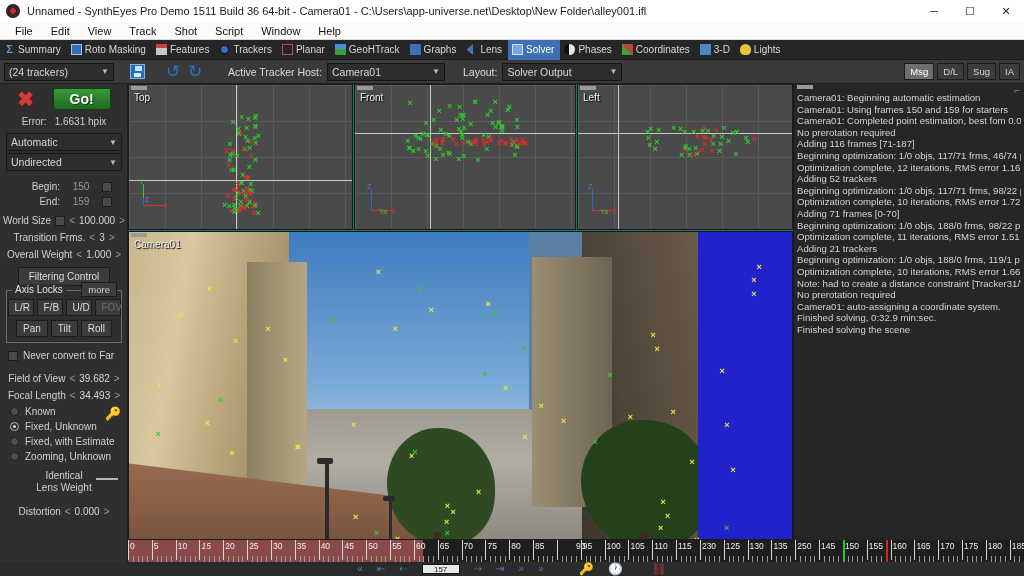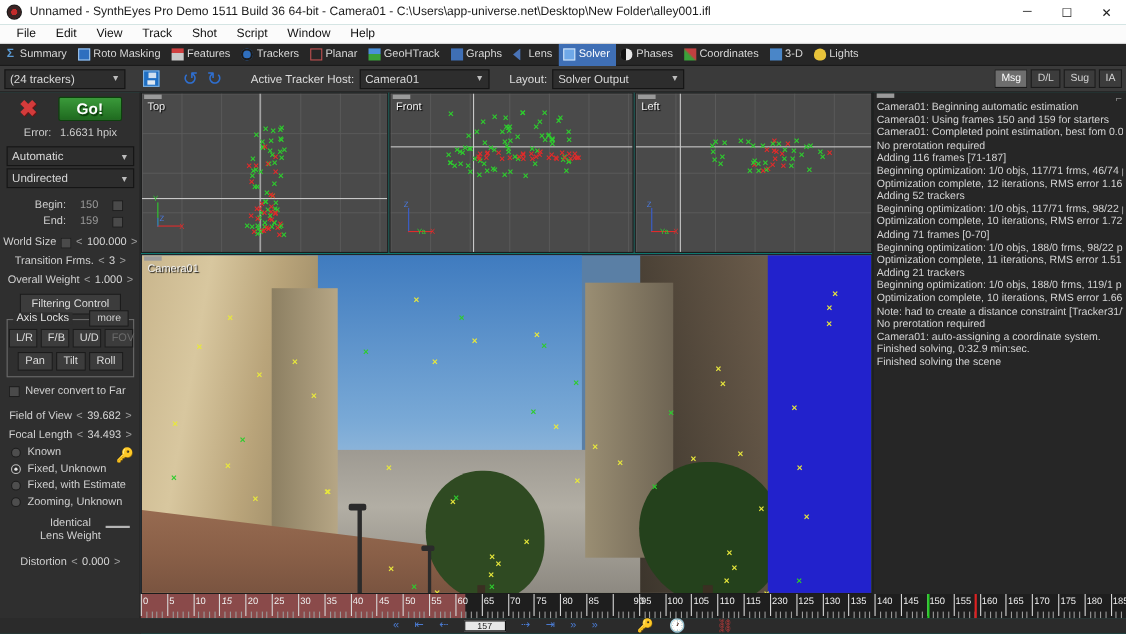--- a/index.html
+++ b/index.html
@@ -1032,21 +1032,21 @@
           <div class="tickm" style="left: 629.106px;"></div>
           <div class="tickm" style="left: 633.872px;"></div>
           <div class="tickm" style="left: 638.638px;"></div>
           <div class="tick" style="left: 643.404px;"></div>
           <div class="tlab" style="left: 643.404px;">135</div>
           <div class="tickm" style="left: 648.17px;"></div>
           <div class="tickm" style="left: 652.936px;"></div>
           <div class="tickm" style="left: 657.702px;"></div>
           <div class="tickm" style="left: 662.468px;"></div>
           <div class="tick" style="left: 667.234px;"></div>
-          <div class="tlab" style="left: 667.234px;">140</div>
+          <div class="tlab" style="left: 667.234px;">250</div>
           <div class="tickm" style="left: 672px;"></div>
           <div class="tickm" style="left: 676.766px;"></div>
           <div class="tickm" style="left: 681.532px;"></div>
           <div class="tickm" style="left: 686.298px;"></div>
           <div class="tick" style="left: 691.064px;"></div>
           <div class="tlab" style="left: 691.064px;">145</div>
           <div class="tickm" style="left: 695.83px;"></div>
           <div class="tickm" style="left: 700.596px;"></div>
           <div class="tickm" style="left: 705.362px;"></div>
           <div class="tickm" style="left: 710.128px;"></div>

